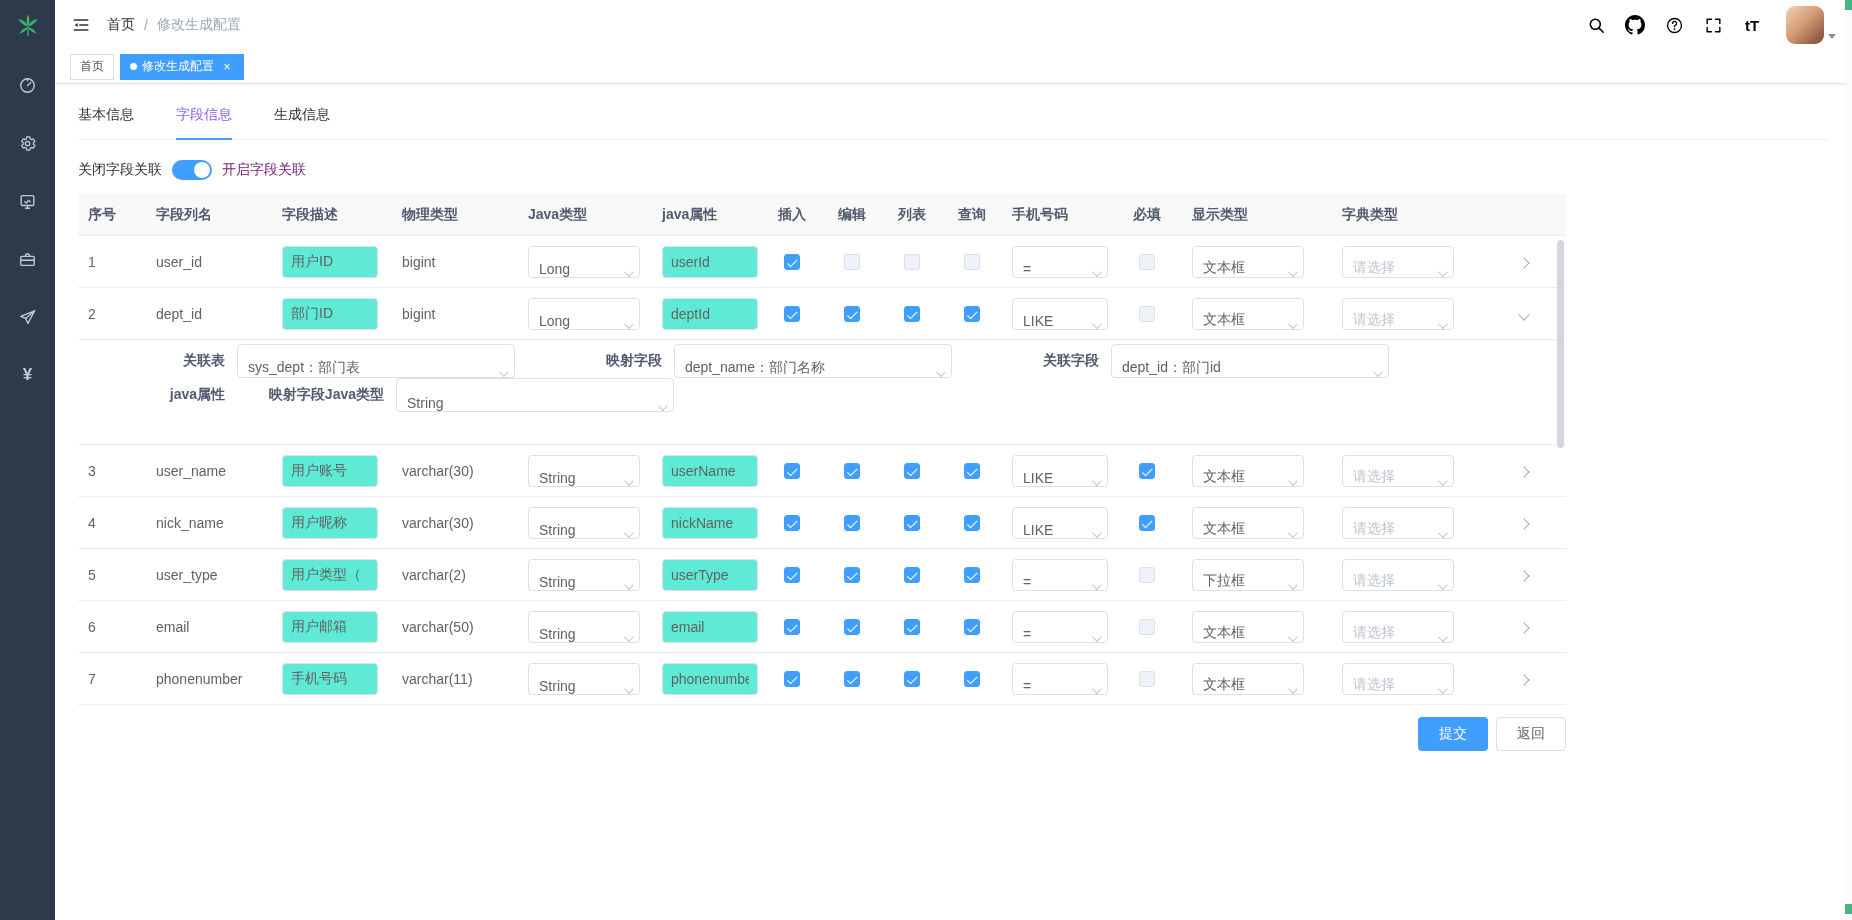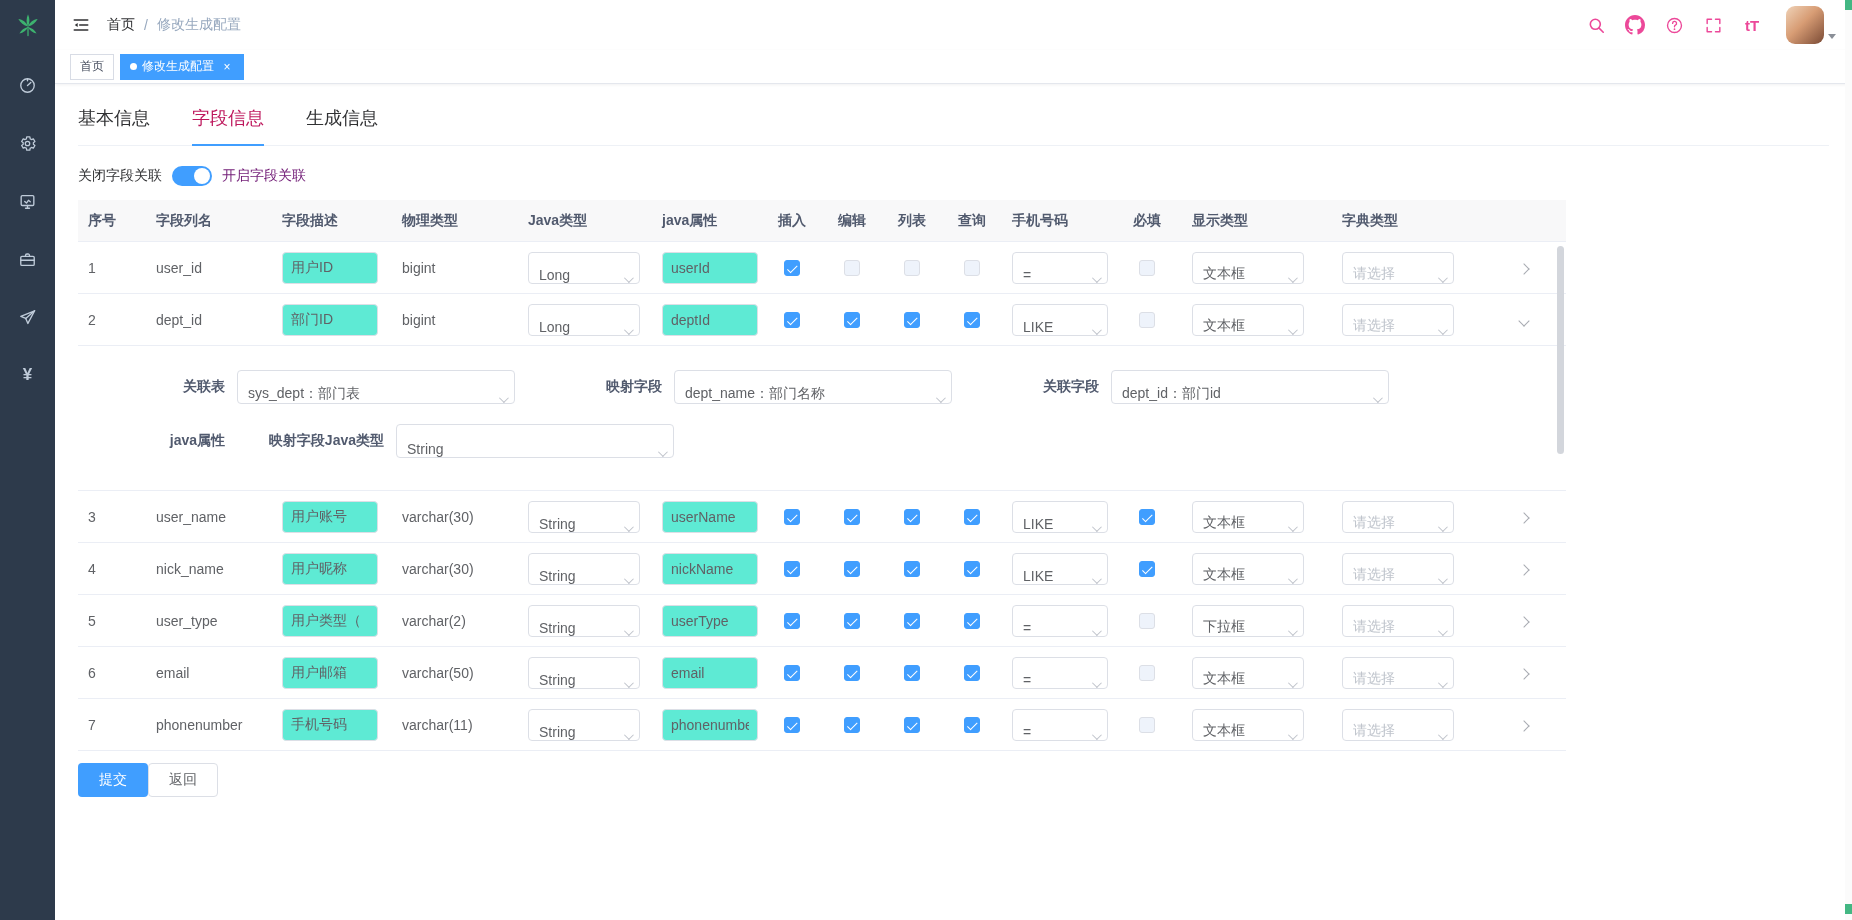--- a/index.html
+++ b/index.html
@@ -14,39 +14,39 @@
   .side-item{height:58px;width:100%;display:flex;align-items:center;justify-content:center;color:#bfcbd9;cursor:pointer}
   .side-item.yen{font-size:17px;font-weight:700}
 
   
   .main{flex:1;display:flex;flex-direction:column;min-width:0;position:relative}
   .navbar{height:50px;display:flex;align-items:center;padding:0 16px;flex-shrink:0}
   .hamburger{color:#303133;display:flex;margin-right:16px;cursor:pointer}
   .breadcrumb{display:flex;align-items:center;gap:9px;font-size:14px}
   .bc-home{color:#303133;font-weight:500;cursor:pointer}
   .bc-sep,.bc-current{color:#97a8be}
-  .nav-right{margin-left:auto;display:flex;align-items:center;gap:17px;color:#ec4899}
+  .nav-right{margin-left:auto;display:flex;align-items:center;gap:17px;color:#000000}
   .nav-icon{display:flex;align-items:center;justify-content:center;width:22px;height:22px;cursor:pointer}
   .font-icon{font-weight:700;font-size:15px}
   .avatar-wrap{display:flex;align-items:flex-end;gap:4px;margin-left:6px;cursor:pointer}
   .avatar{width:38px;height:38px;border-radius:9px;background:linear-gradient(135deg,#f0d3b8 0%,#d79c74 45%,#7a4a35 100%)}
   .caret{width:0;height:0;border-left:4px solid transparent;border-right:4px solid transparent;border-top:5px solid #8a8f97;margin-bottom:5px}
 
   
   .tags-bar{height:34px;display:flex;align-items:center;padding:0 15px;gap:6px;border-bottom:1px solid #e4e7ed;box-shadow:0 1px 3px rgba(0,21,41,.06);flex-shrink:0}
   .tag{height:26px;display:inline-flex;align-items:center;padding:0 9px;border:1px solid #d8dce5;background:#fff;color:#495060;font-size:12px;cursor:pointer}
   .tag.active{background:#409eff;border-color:#409eff;color:#fff}
   .tag .dot{width:7px;height:7px;border-radius:50%;background:#fff;margin-right:5px;display:inline-block}
   .tag .close{margin-left:6px;width:14px;height:14px;display:inline-flex;align-items:center;justify-content:center;border-radius:50%;font-size:12px}
 
   
   .content{padding:16px 23px;flex:1;overflow:hidden;position:relative}
   .tabs{display:flex;gap:42px;border-bottom:1px solid #eef1f6;margin-bottom:20px}
-  .tab{padding:6px 0 14px;font-size:18px;color:#303133;cursor:pointer;border-bottom:2px solid transparent;margin-bottom:-1px}
-  .tab.active{color:#be185d;border-bottom-color:#409eff}
+  .tab{padding:6px 0 14px;font-size:14px;color:#303133;cursor:pointer;border-bottom:2px solid transparent;margin-bottom:-1px}
+  .tab.active{color:#8b5cf6;border-bottom-color:#409eff}
   .switch-row{display:flex;align-items:center;gap:10px;margin-bottom:14px}
   .sw-on-label{color:#701a75;cursor:pointer}
   .switch{width:40px;height:20px;border-radius:10px;background:#409eff;position:relative;display:inline-block;cursor:pointer}
   .switch .knob{position:absolute;top:2px;right:2px;width:16px;height:16px;border-radius:50%;background:#fff}
 
   
   .table-wrap{position:relative;width:1488px}
   .thead,.trow{display:grid;grid-template-columns:68px 126px 120px 126px 134px 110px 60px 60px 60px 60px 110px 70px 150px 150px 1fr;align-items:center}
   .thead{background:#f8f8f9;height:42px;font-weight:700;color:#515a6e;border-bottom:1px solid #ebeef5;font-size:14px}
   .trow{height:52px;border-bottom:1px solid #ebeef5;color:#606266}
@@ -60,28 +60,28 @@
   .arr{width:7px;height:7px;border-right:1.5px solid #c0c4cc;border-bottom:1.5px solid #c0c4cc;transform:rotate(45deg) translateY(-2px);flex-shrink:0;margin-left:4px}
   .cb{display:inline-block;width:16px;height:16px;border-radius:3px;position:relative;cursor:pointer;vertical-align:middle}
   .cb.checked{background:#409eff;border:1px solid #409eff}
   .cb.checked::after{content:'';position:absolute;left:4.5px;top:1.5px;width:4px;height:8.5px;border-right:1.8px solid #fff;border-bottom:1.8px solid #fff;transform:rotate(45deg)}
   .cb.unchecked{background:#eef3fb;border:1px solid #dcdfe6}
   .expand-icon{display:inline-block;width:8px;height:8px;border-right:1.6px solid #a8abb2;border-bottom:1.6px solid #a8abb2;transform:rotate(-45deg);cursor:pointer}
   .expand-icon.open{transform:rotate(45deg)}
 
   
   .expand-panel{border-bottom:1px solid #ebeef5;padding:4px 0 32px}
-  .exp-row{display:flex;margin-top:20px}
+  .exp-row{display:flex;margin-top:0}
   .exp-group{display:flex;align-items:center}
   .exp-group label{width:159px;text-align:right;padding-right:12px;font-weight:700;color:#515a6e;font-size:14px;white-space:nowrap}
   .exp-sel{width:278px;height:34px}
   .exp-inp{width:278px;height:34px}
 
   
-  .footer-btns{display:flex;justify-content:flex-start;gap:0;margin-top:12px;width:1488px}
+  .footer-btns{display:flex;justify-content:flex-end;gap:8px;margin-top:12px;width:1488px}
   .btn{height:34px;padding:0 20px;border-radius:4px;font-size:14px;cursor:pointer;display:inline-flex;align-items:center;border:1px solid transparent;font-family:inherit}
   .btn.primary{background:#409eff;color:#fff}
   .btn.plain{background:#fff;border-color:#dcdfe6;color:#606266}
 
   
   .v-thumb{position:absolute;right:2px;top:46px;width:7px;height:208px;background:#d3d6dc;border-radius:4px;cursor:pointer}
   .scroll-strip{position:fixed;right:0;top:0;bottom:0;width:7px;background:#fbfbfb}
   .scroll-strip::before{content:'';position:absolute;top:0;right:0;width:7px;height:10px;background:#43b783}
   .scroll-strip::after{content:'';position:absolute;bottom:6px;right:0;width:7px;height:10px;background:#43b783}
 </style>

